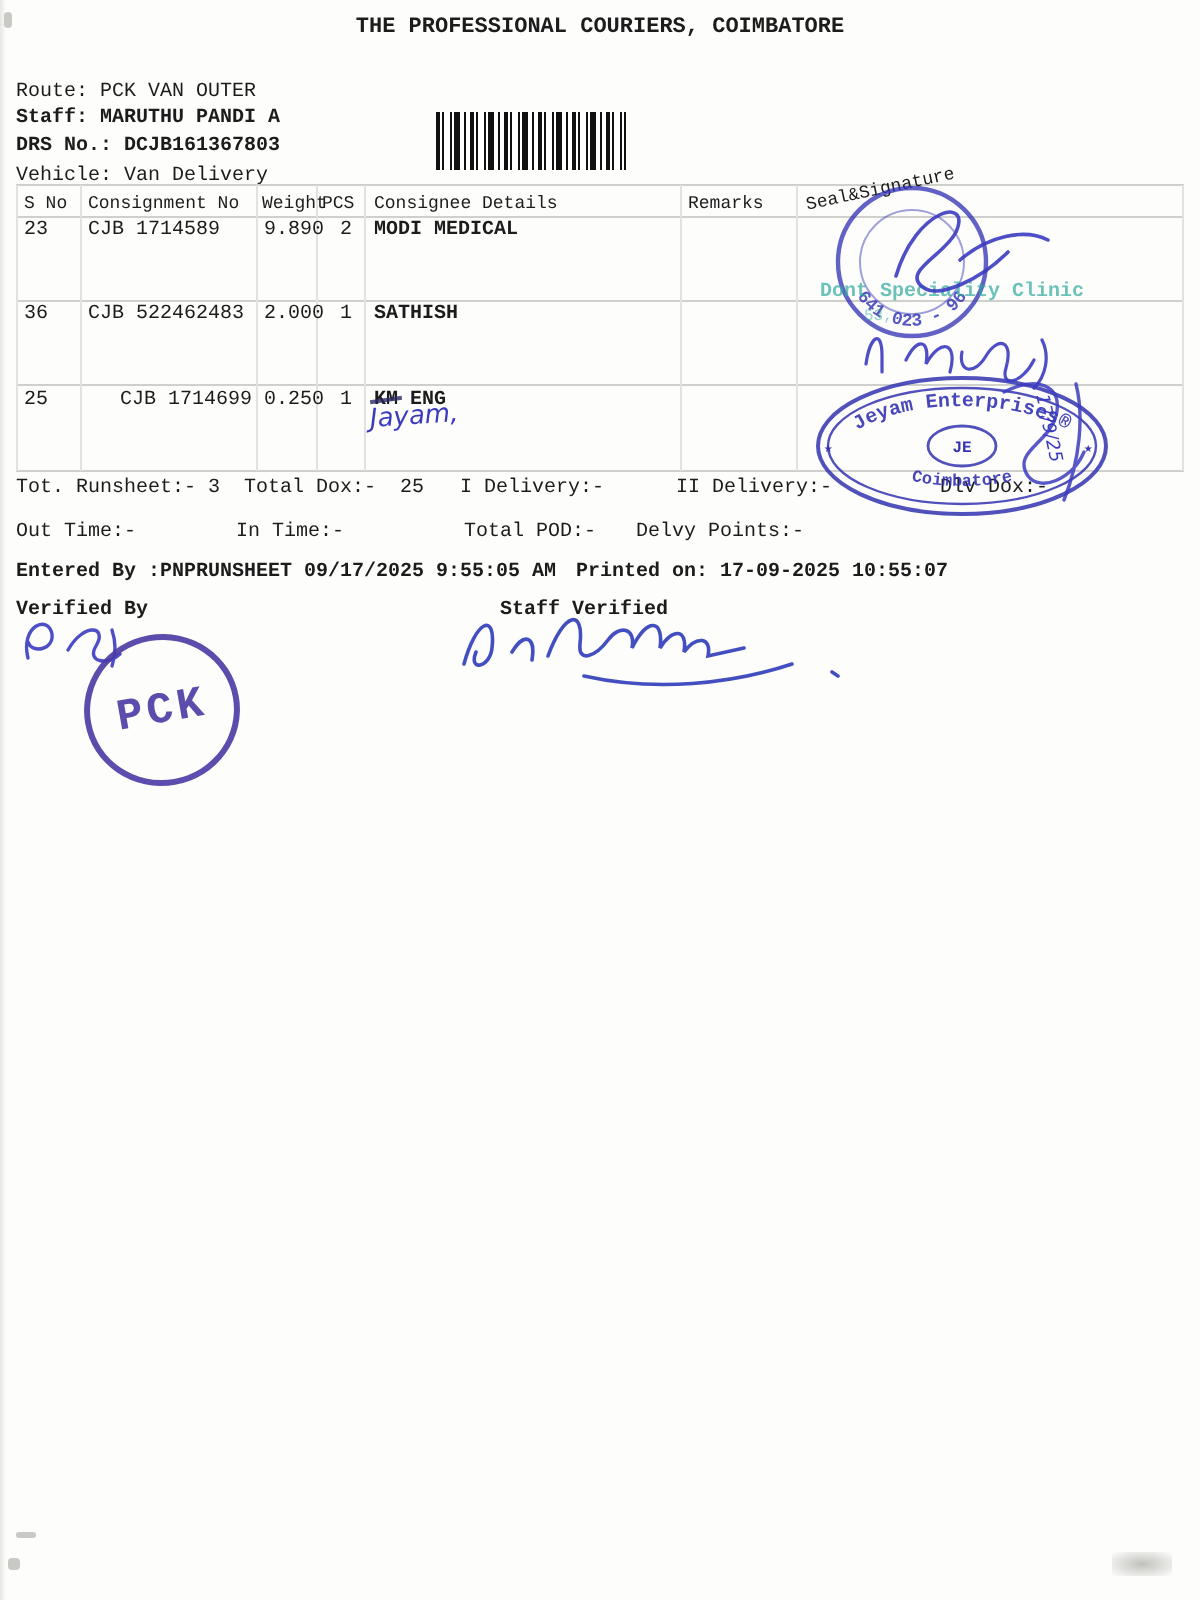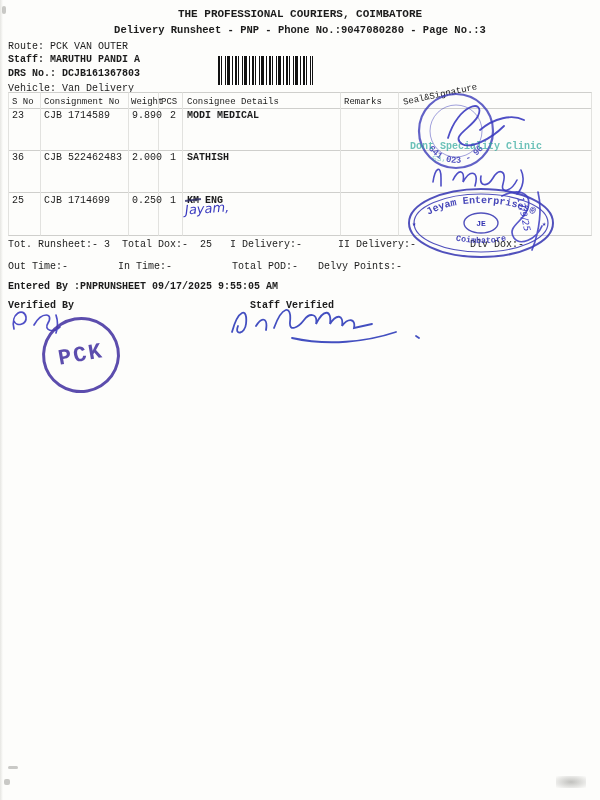--- a/index.html
+++ b/index.html
@@ -29,21 +29,20 @@
   .smudge { position:absolute; left:556px; top:776px; width:30px; height:12px;
     background:radial-gradient(#a7a7a3,rgba(255,255,255,0)); opacity:.7; }
   .speck { position:absolute; background:#8a8a86; opacity:.45; border-radius:2px; }
 </style>
 </head>
 <body>
 
 <div class="page">
 
   <div class="t c b" style="top:8px;font-size:11px">THE PROFESSIONAL COURIERS, COIMBATORE</div>
-  <div class="t c b" style="top:24px;font-size:10.5px">Delivery Runsheet - PNP - Phone No.:9047080280 - Page No.:3</div>
 
   <div class="t" style="left:8px;top:41px">Route: PCK VAN OUTER</div>
   <div class="t b" style="left:8px;top:54px">Staff: MARUTHU PANDI A</div>
   <div class="t b" style="left:8px;top:68px">DRS No.: DCJB161367803</div>
   <div class="t" style="left:8px;top:83px">Vehicle: Van Delivery</div>
 
   <div class="barcode"></div>
 
 
   <svg class="abs" style="left:0;top:92px" width="600" height="145">
@@ -80,39 +79,40 @@
   <div class="t" style="left:170px;top:110px">2</div>
   <div class="t b" style="left:187px;top:110px">MODI MEDICAL</div>
 
   <div class="t" style="left:12px;top:152px">36</div>
   <div class="t" style="left:44px;top:152px">CJB 522462483</div>
   <div class="t" style="left:132px;top:152px">2.000</div>
   <div class="t" style="left:170px;top:152px">1</div>
   <div class="t b" style="left:187px;top:152px">SATHISH</div>
 
   <div class="t" style="left:12px;top:195px">25</div>
-  <div class="t" style="left:44px;top:195px">CJB 1714699</div>
+  <div class="t" style="left:60px;top:195px">CJB 1714699</div>
   <div class="t" style="left:132px;top:195px">0.250</div>
   <div class="t" style="left:170px;top:195px">1</div>
   <div class="t b" style="left:187px;top:195px">KM ENG</div>
   <div class="abs" style="left:185px;top:199px;width:16px;height:2px;background:#2a2a66;transform:rotate(-8deg);opacity:.8"></div>
   <div class="t hand" style="left:185px;top:203px;font-size:13px;transform:rotate(-4deg)">Jayam,</div>
 
   <div class="t" style="left:8px;top:239px">Tot. Runsheet:- 3</div>
   <div class="t" style="left:122px;top:239px">Total Dox:-  25</div>
   <div class="t" style="left:230px;top:239px">I Delivery:-</div>
   <div class="t" style="left:338px;top:239px">II Delivery:-</div>
   <div class="t" style="left:470px;top:239px">Dlv Dox:-</div>
 
   <div class="t" style="left:8px;top:261px">Out Time:-</div>
   <div class="t" style="left:118px;top:261px">In Time:-</div>
   <div class="t" style="left:232px;top:261px">Total POD:-</div>
   <div class="t" style="left:318px;top:261px">Delvy Points:-</div>
 
   <div class="t b" style="left:8px;top:281px">Entered By :PNPRUNSHEET 09/17/2025 9:55:05 AM</div>
+  <div class="t b" style="left:288px;top:281px">Printed on: 17-09-2025 10:55:07</div>
 
   <div class="t b" style="left:8px;top:300px">Verified By</div>
   <div class="t b" style="left:250px;top:300px">Staff Verified</div>
 
   <svg class="abs" style="left:406px;top:90px" width="100" height="84">
     <defs>
         <path id="rsb" d="M 18 48 A 33 33 0 0 0 82 48"></path>
       </defs>
     <g fill="none" stroke="#2e2eb4">
       <circle cx="50" cy="41" r="37" stroke-width="2.2" opacity="0.75"></circle>

